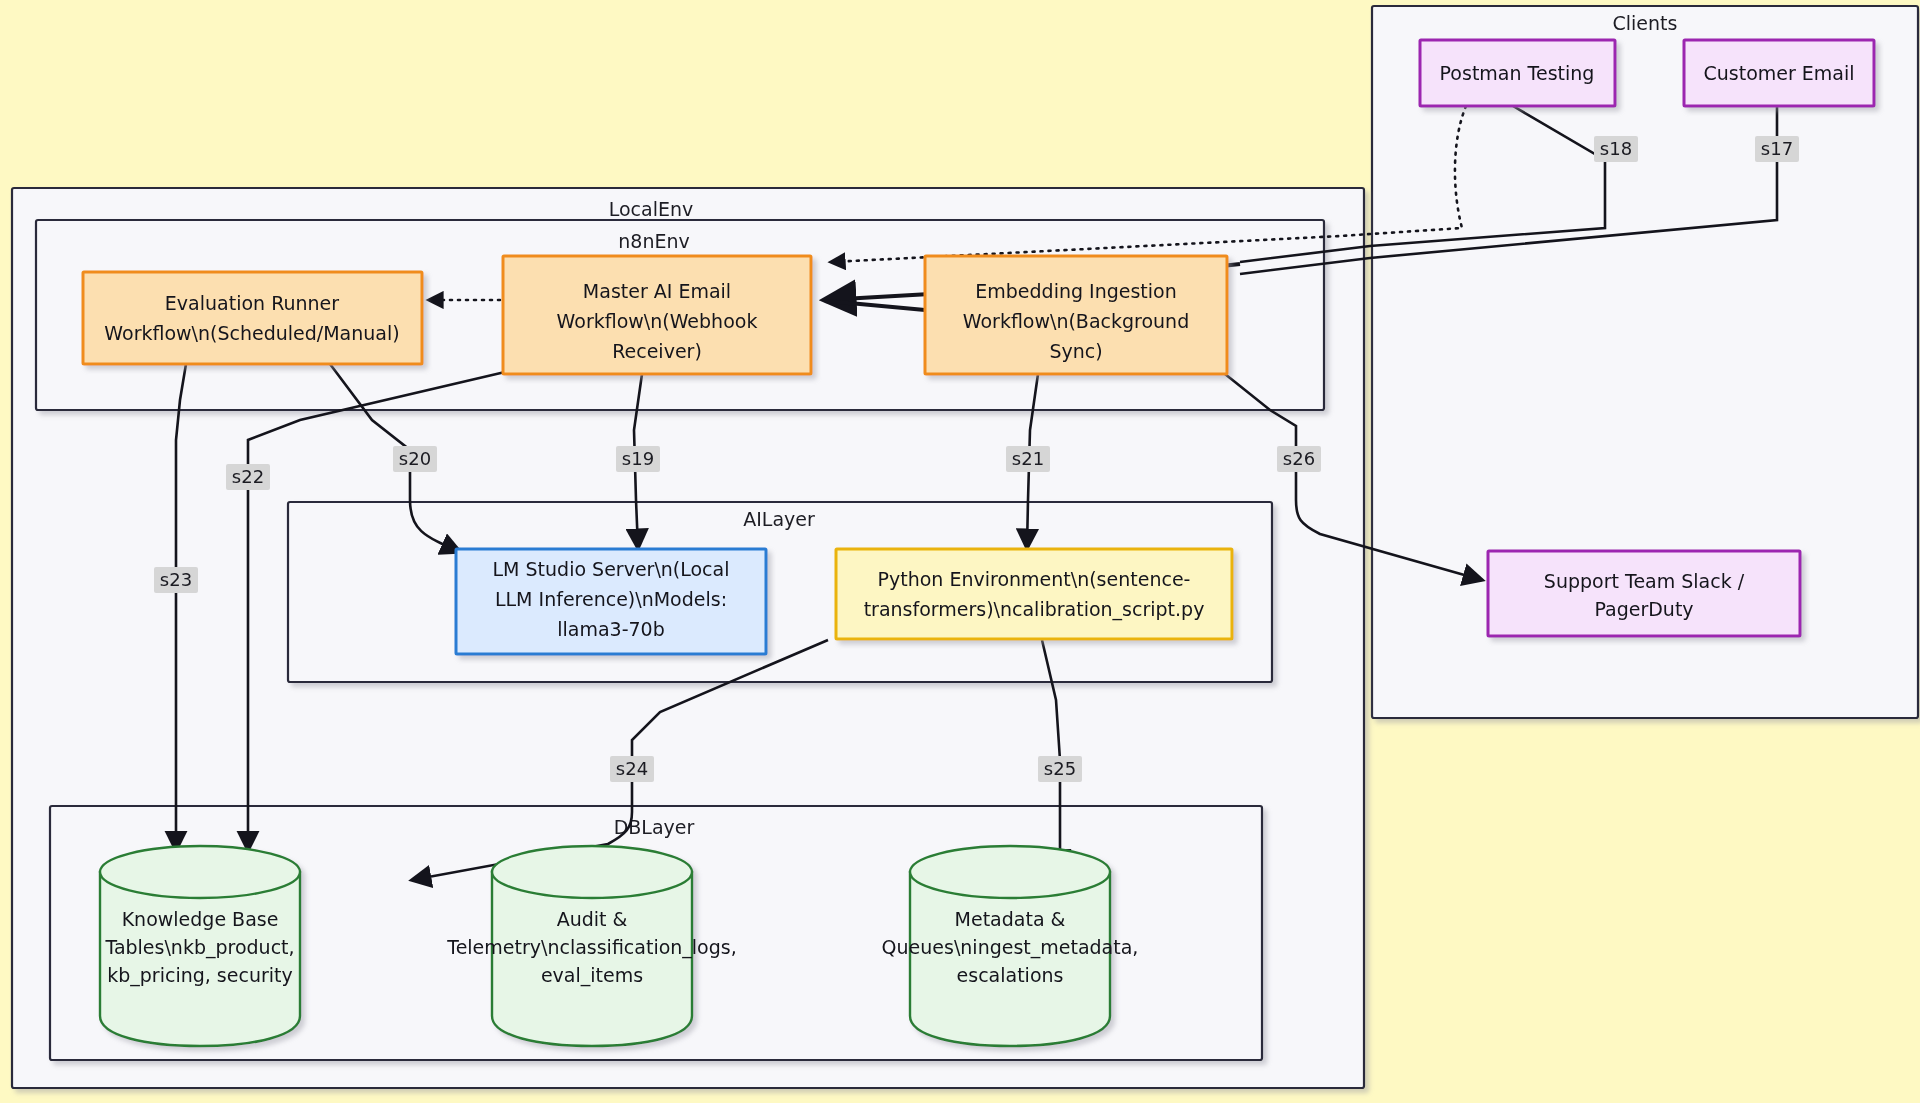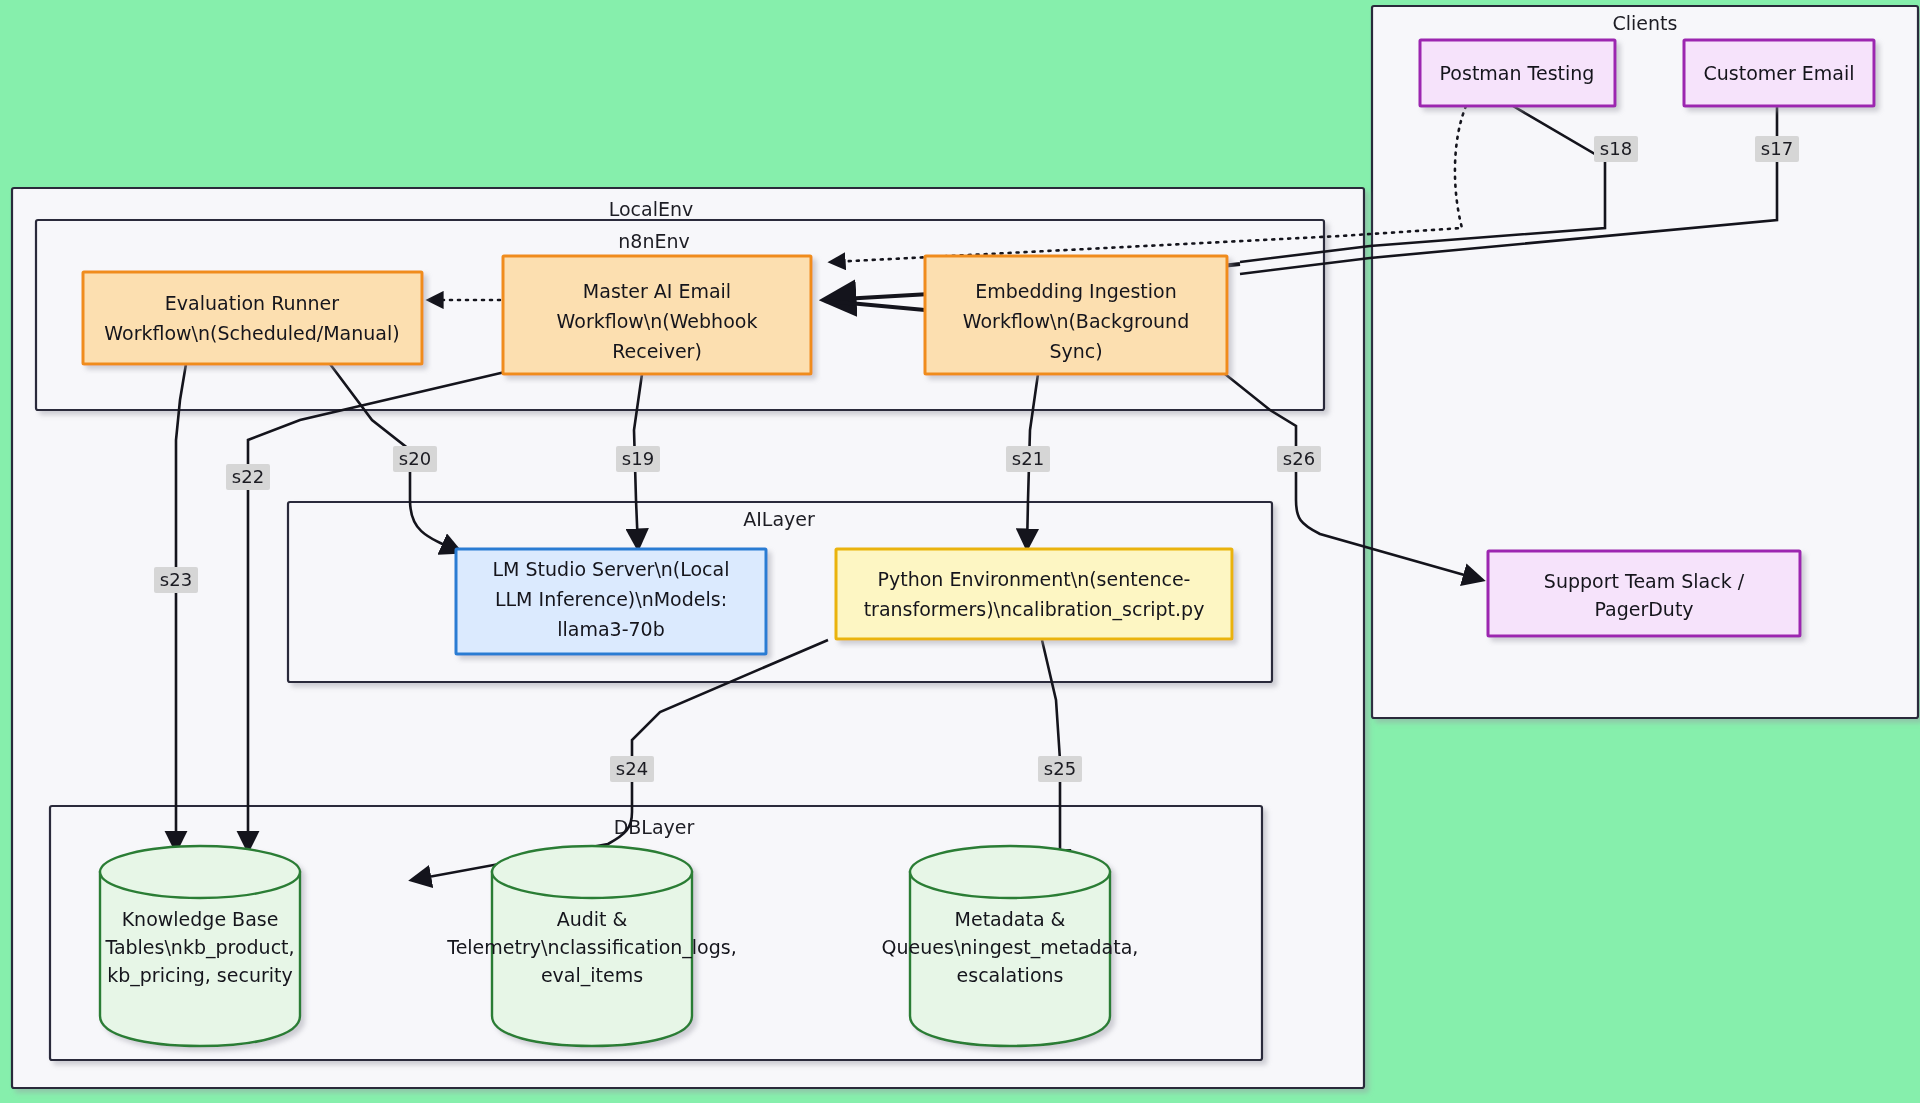--- a/index.html
+++ b/index.html
@@ -1,17 +1,17 @@
 <!DOCTYPE html>
 <html><head>
 <meta charset="utf-8">
 <style>
   html,body{margin:0;padding:0;background:#ffffff;}
   body{width:1920px;height:1103px;font-family:"DejaVu Sans","Liberation Sans",sans-serif;overflow:hidden;}
-  #stage{position:relative;width:1920px;height:1103px;background:#86efac;}
+  #stage{position:relative;width:1920px;height:1103px;background:#fef9c3;}
   svg#diagram{position:absolute;left:0;top:0;width:1920px;height:1103px;}
 
   .cluster-rect{fill:#f7f7fa;stroke:#2b2b3b;stroke-width:2.2;}
   .cluster-label{font-size:19px;fill:#1d1d24;text-anchor:middle;dominant-baseline:middle;}
 
   .node-rect{stroke-width:3;}
   .node-orange{fill:#fcdfb0;stroke:#f08c1e;}
   .node-purple{fill:#f6e3fb;stroke:#9c27b0;}
   .node-blue{fill:#dbeafe;stroke:#2b7cd3;}
   .node-yellow{fill:#fdf6c3;stroke:#eab308;}

